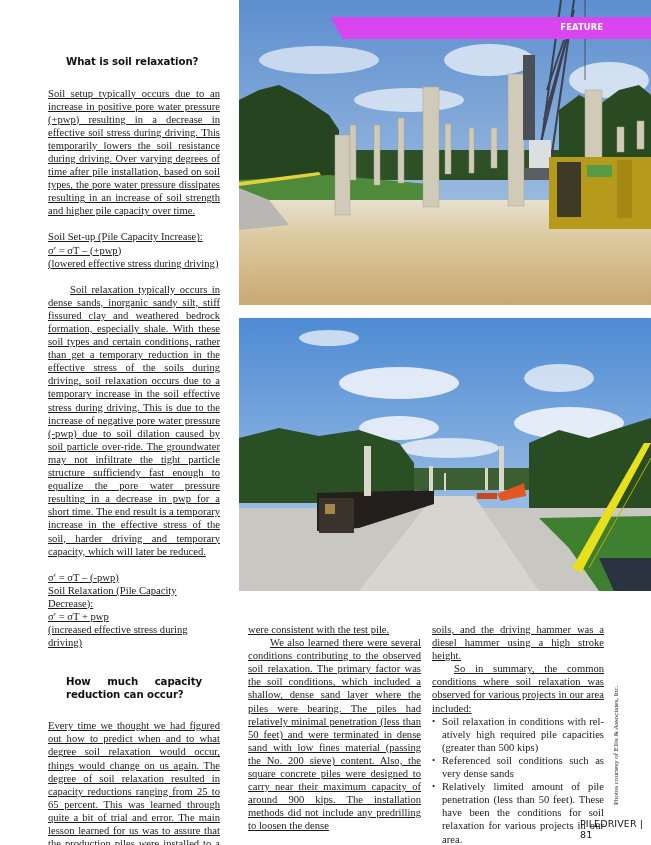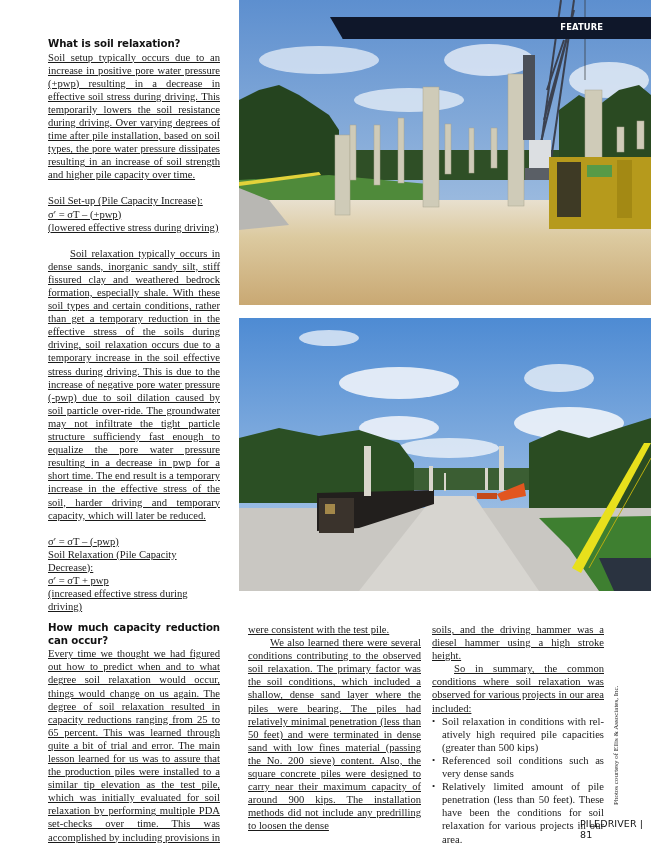--- a/index.html
+++ b/index.html
@@ -6,37 +6,37 @@
   html, body { width: 651px; height: 845px; background: #ffffff; overflow: hidden; }
   body { position: relative; font-family: "Liberation Serif", "DejaVu Serif", serif; color: #1a1a1a; }
 
   .col { position: absolute; font-size: 10.6px; line-height: 13.1px; text-align: justify; hyphens: manual; }
   .col p { margin: 0; text-decoration: underline; }
   .col p.indent { text-indent: 22px; }
   #col1 { left: 48px; top: 38px; width: 172px; }
   #col2 { left: 240px; top: 623px; width: 173px; margin-left: 8px; }
   #col3 { left: 432px; top: 623px; width: 172px; }
 
-  h2.sec { font-family: "DejaVu Sans", "Liberation Sans", sans-serif; font-weight: bold; font-size: 10.2px; line-height: 12.5px; color: #111; margin: 0; letter-spacing: -0.1px; }
+  h2.sec { font-family: "DejaVu Sans", "Liberation Sans", sans-serif; font-weight: bold; font-size: 10.2px; line-height: 12.5px; color: #111; margin: 18px; letter-spacing: -0.1px; }
   .formula { text-align: left; margin: 0; }
   .gap { height: 13px; }
   .gap-sm { height: 9px; }
 
   ul.bullets { list-style: none; margin: 0; padding: 0; }
   ul.bullets li { position: relative; padding-left: 10px; }
   ul.bullets li .bul { position: absolute; left: 0; top: 0; font-size: 9px; }
 
   
   .photo { position: absolute; overflow: hidden; }
   #photo1 { left: 239px; top: 0; width: 412px; height: 305px; }
   #photo2 { left: 239px; top: 318px; width: 412px; height: 273px; }
   .photo svg { display: block; width: 100%; height: 100%; }
 
   
-  #feature-banner { position: absolute; left: 330px; top: 17px; width: 321px; height: 22px; background: #0f172a;
+  #feature-banner { position: absolute; left: 330px; top: 17px; width: 321px; height: 22px; background: #d946ef;
     clip-path: polygon(0 0, 100% 0, 100% 100%, 4% 100%); box-shadow: 0 1px 0 #0e6d99; }
   #feature-banner span { position: absolute; right: 48px; top: 5px; font-family: "DejaVu Sans", "Liberation Sans", sans-serif;
     font-weight: bold; font-size: 8.4px; color: #ffffff; letter-spacing: 0.1px; }
 
   
   #photo-credit { position: absolute; left: 612px; top: 805px; transform-origin: 0 0; transform: rotate(-90deg);
     font-size: 7px; white-space: nowrap; color: #222; font-family: "Liberation Serif", serif; }
 
   
   #footer { position: absolute; left: 532px; top: 818px; font-family: "DejaVu Sans", "Liberation Sans", sans-serif;

